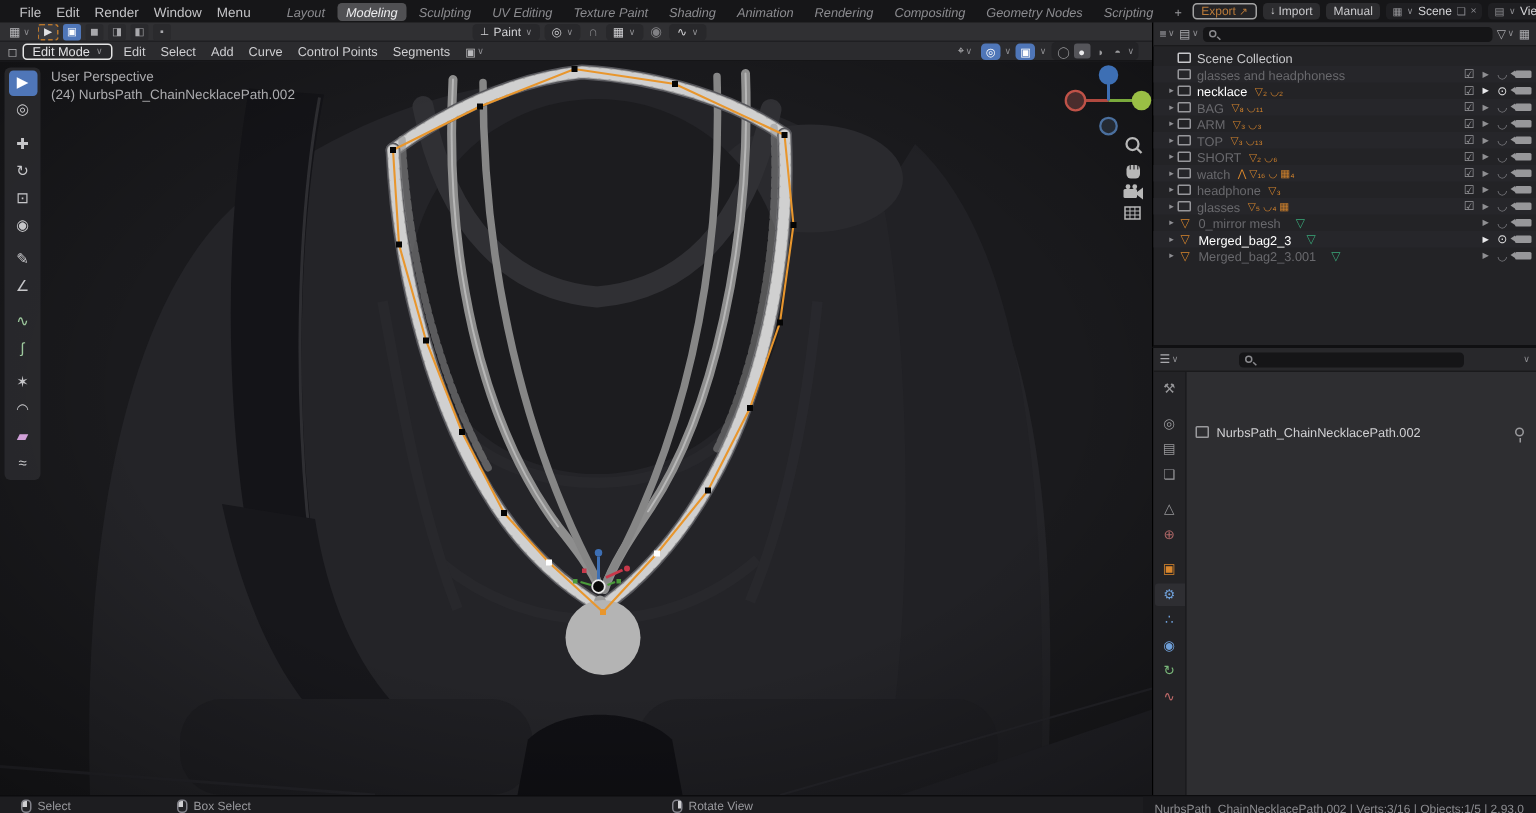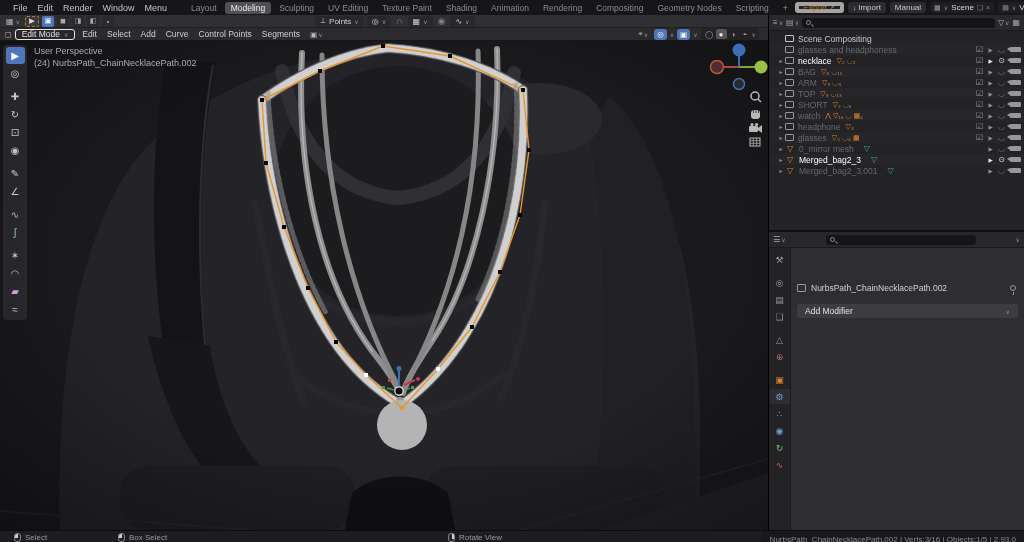--- a/index.html
+++ b/index.html
@@ -3,26 +3,26 @@
 <meta charset="utf-8">
 <style>
   html,body{margin:0;padding:0;background:#000;}
   *{box-sizing:border-box;font-family:"Liberation Sans","DejaVu Sans",sans-serif;}
   .app{position:relative;width:1024px;height:542px;background:#1a1a1d;overflow:hidden;color:#c3c3c6;}
 
   
   .topbar{position:absolute;left:0;top:0;width:1024px;height:15px;background:#161618;display:flex;align-items:center;padding-left:5px;}
   .menu-item{font-size:9px;color:#c3c3c6;padding:0 5px;cursor:default;}
   .ws-tabs{display:flex;margin-left:12px;align-items:center;}
-  .ws-tab{font-size:8.5px;color:#8c8c90;padding:1px 6px;border-radius:3px;margin:16px 1px;white-space:nowrap;}
+  .ws-tab{font-size:8.5px;color:#8c8c90;padding:1px 6px;border-radius:3px;margin:16px 1px;white-space:nowrap;font-style:italic;}
   .ws-tab.active{background:#505053;color:#ececee;}
   .ws-tab.add{color:#9a9a9e;}
   .top-right{margin-left:auto;display:flex;align-items:center;gap:4px;margin-right:4px;}
   .tbtn{height:11px;display:flex;align-items:center;gap:2px;font-size:8px;border-radius:3px;padding:0 5px;background:#2c2c2f;color:#c9c9cc;}
-  .tbtn.export{background:#232326;color:#b97a3a;border:4px solid #a3a3a3;}
+  .tbtn.export{background:#232326;color:#b97a3a;border:1px solid #a3a3a3;}
   .widget{height:11px;display:flex;align-items:center;gap:3px;background:#1f1f22;border-radius:3px;padding:0 4px;}
   .widget .wicon{font-size:7px;color:#9a9a9e;}
   .widget .wlabel{font-size:8px;color:#d6d6d9;white-space:nowrap;text-align:center;}
   .widget .wx{font-size:7px;color:#85858a;}
   .caret{font-size:6px;color:#8f8f93;}
 
   
   .toolsettings{position:absolute;left:0;top:15px;width:768px;height:13px;background:#303033;border-bottom:1px solid #1f1f22;display:flex;align-items:center;padding:0 4px;gap:3px;}
   .ed-btn{display:flex;align-items:center;gap:2px;font-size:8px;color:#b9b9bc;padding:0 2px;}
   .tool-active-btn{width:14px;height:11px;border:1px dashed #b8762c;border-radius:2px;display:flex;align-items:center;justify-content:center;font-size:7px;color:#e2e2e5;background:#3a3a3e;}
@@ -183,21 +183,21 @@
       </span>
     <span class="tool-active-btn">▶</span>
     <span class="mode-ic active">▣</span>
     <span class="mode-ic">◼</span>
     <span class="mode-ic">◨</span>
     <span class="mode-ic">◧</span>
     <span class="mode-ic">▪</span>
     <span class="ts-spacer"></span>
     <span class="pill">
         <span style="font-size:7px;">⊥</span>
-        <span>Points</span>
+        <span>Paint</span>
         <span class="caret">∨</span>
       </span>
     <span class="pill">
         <span>◎</span>
         <span class="caret">∨</span>
       </span>
     <span class="dimico">∩</span>
     <span class="pill">
         <span>▦</span>
         <span class="caret">∨</span>
@@ -417,21 +417,21 @@
           <input style="">
         </span>
       <span class="ic-sm">▽<span class="caret">∨</span></span>
       <span class="ic-sm">▦</span>
     </div>
     <div class="ol-rows">
 
         <div class="orow root">
           <span class="arr"></span>
           <span class="cicon"></span>
-          <span class="lbl">Scene Compositing</span>
+          <span class="lbl">Scene Collection</span>
           <span class="badges"></span>
           <span class="after ic-green"></span>
 
         </div>
 
         <div class="orow dim">
           <span class="arr"></span>
           <span class="cicon"></span>
           <span class="lbl">glasses and headphoness</span>
           <span class="badges"></span>
@@ -624,24 +624,20 @@
           <span class="ptab blue">◉</span>
           <span class="ptab green">↻</span>
           <span class="ptab red">∿</span>
         </div>
       <div class="pr-content">
         <div class="crumb">
           <span class="objicon"></span>
           <span class="crumb-label">NurbsPath_ChainNecklacePath.002</span>
           <span class="pin"></span>
         </div>
-        <div class="addmod">
-          <span>Add Modifier</span>
-          <span class="caret">∨</span>
-        </div>
       </div>
     </div>
   </div>
 
   <div class="statusbar">
     <span class="hint h1">
         <span class="mouse lmb"></span>
         <span>Select</span>
       </span>
     <span class="hint h2">

